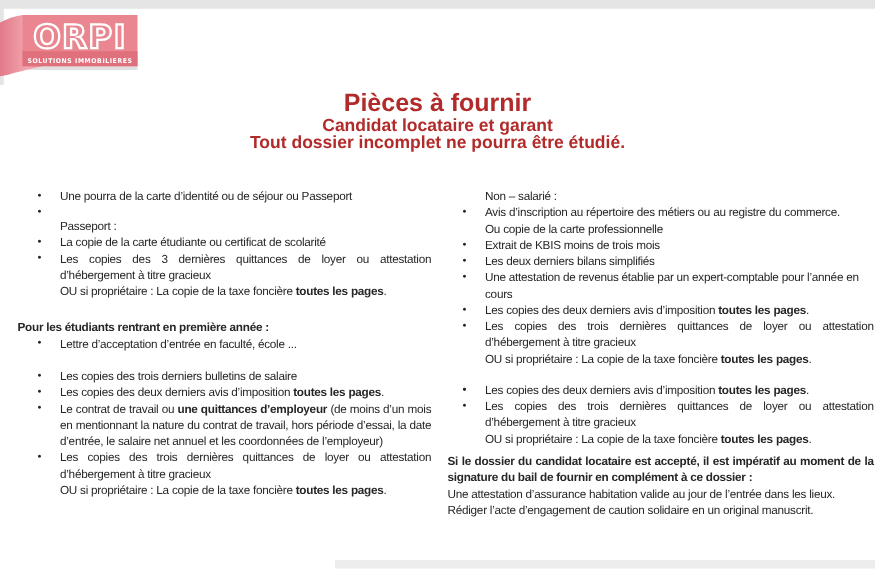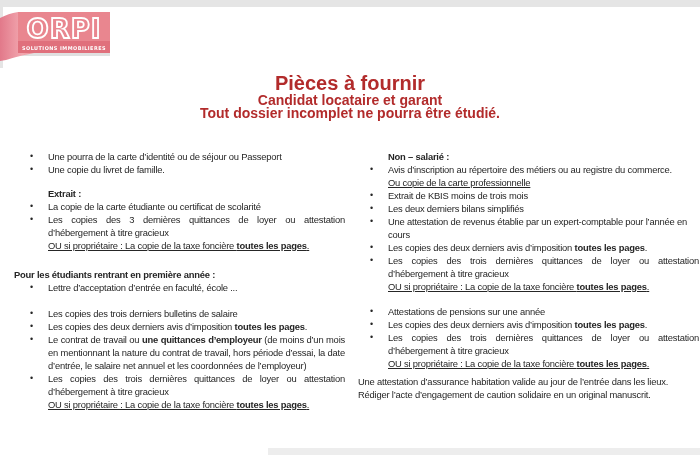--- a/index.html
+++ b/index.html
@@ -11,25 +11,25 @@
   .edge-left{position:absolute;top:0;left:0;width:3px;height:68px;background:#e5e5e5;}
   .edge-bottom{position:absolute;top:448px;left:268px;width:432px;height:7px;background:#ededed;}
   .logo{position:absolute;top:0;left:0;width:116px;height:66px;}
   .header{padding-top:72px;text-align:center;}
   .title{font-size:20px;line-height:22px;font-weight:bold;color:#b22b2b;}
   .subtitle{font-size:14px;line-height:13px;font-weight:bold;color:#b22b2b;}
   .columns{display:flex;margin-top:30px;font-size:9.4px;line-height:13px;letter-spacing:-0.2px;}
   .col{position:relative;}
   .col-left{width:331px;margin-left:14px;--ind:34px;--mk:16px;}
   .col-right{width:341px;margin-left:13px;--ind:30px;--mk:12px;}
-  .heading{font-weight:bold;margin-left:var(--ind);}
+  .heading{font-weight:normal;margin-left:var(--ind);}
   .margin-heading{font-weight:bold;}
   .bullet-item{position:relative;padding-left:var(--ind);}
   .bullet-item .marker{position:absolute;left:var(--mk);top:0;font-size:9px;}
-  .cont-line{margin-left:var(--ind);text-decoration:underline;}
+  .cont-line{margin-left:var(--ind);}
   .margin-para{}
   .nw{white-space:nowrap;}
   .justify{text-align:justify;}
   .b{font-weight:bold;}
   .gap{width:100%;}
 </style>
 </head>
 <body>
 
 <div class="edge-top"></div>
@@ -54,23 +54,23 @@
 
 <div class="header">
   <div class="title">Pièces à fournir</div>
   <div class="subtitle">Candidat locataire et garant</div>
   <div class="subtitle">Tout dossier incomplet ne pourra être étudié.</div>
 </div>
 
 <div class="columns">
   <div class="col col-left" id="col-left">
       <div class="bullet-item"><span class="marker">•</span><span><span>Une pourra de la carte d’identité ou de séjour ou Passeport</span></span></div>
-      <div class="bullet-item"><span class="marker">•</span><span><span>Une copie du livret de famille.</span></span></div>
+      <div class="bullet-item"><span class="marker">•</span></div>
       <div class="gap" style="height: 11px;"></div>
-      <div class="heading">Extrait :</div>
+      <div class="heading">Passeport :</div>
       <div class="bullet-item"><span class="marker">•</span><span><span>La copie de la carte étudiante ou certificat de scolarité</span></span></div>
       <div class="bullet-item justify"><span class="marker">•</span><span><span>Les copies des 3 dernières quittances de loyer ou attestation d’hébergement à titre gracieux</span></span></div>
       <div class="cont-line"><span>OU si propriétaire : La copie de la taxe foncière </span><span class="b">toutes les pages</span><span>.</span></div>
       <div class="gap" style="height: 16px;"></div>
       <div class="margin-heading">Pour les étudiants rentrant en première année :</div>
       <div class="bullet-item"><span class="marker">•</span><span><span>Lettre d’acceptation d’entrée en faculté, école ...</span></span></div>
       <div class="gap" style="height: 13px;"></div>
       <div class="bullet-item"><span class="marker">•</span><span><span>Les copies des trois derniers bulletins de salaire</span></span></div>
       <div class="bullet-item"><span class="marker">•</span><span><span>Les copies des deux derniers avis d’imposition </span><span class="b">toutes les pages</span><span>.</span></span></div>
       <div class="bullet-item justify"><span class="marker">•</span><span><span>Le contrat de travail ou </span><span class="b">une quittances d’employeur</span><span> (de moins d’un mois en mentionnant la nature du contrat de travail, hors période d’essai, la date d’entrée, le salaire net annuel et les coordonnées de l’employeur)</span></span></div>
@@ -81,21 +81,22 @@
       <div class="heading">Non – salarié :</div>
       <div class="bullet-item"><span class="marker">•</span><span><span>Avis d’inscription au répertoire des métiers ou au registre du commerce.</span></span></div>
       <div class="cont-line"><span>Ou copie de la carte professionnelle</span></div>
       <div class="bullet-item"><span class="marker">•</span><span><span>Extrait de KBIS moins de trois mois</span></span></div>
       <div class="bullet-item"><span class="marker">•</span><span><span>Les deux derniers bilans simplifiés</span></span></div>
       <div class="bullet-item"><span class="marker">•</span><span><span>Une attestation de revenus établie par un expert-comptable pour l’année en cours</span></span></div>
       <div class="bullet-item"><span class="marker">•</span><span><span>Les copies des deux derniers avis d’imposition </span><span class="b">toutes les pages</span><span>.</span></span></div>
       <div class="bullet-item justify"><span class="marker">•</span><span><span>Les copies des trois dernières quittances de loyer ou attestation d’hébergement à titre gracieux</span></span></div>
       <div class="cont-line"><span>OU si propriétaire : La copie de la taxe foncière </span><span class="b">toutes les pages</span><span>.</span></div>
       <div class="gap" style="height: 12px;"></div>
-      <div class="bullet-item"><span class="marker">•</span><span><span>Attestations de pensions sur une année</span></span></div>
+      <div class="bullet-item"><span class="marker">•</span></div>
       <div class="bullet-item"><span class="marker">•</span><span><span>Les copies des deux derniers avis d’imposition </span><span class="b">toutes les pages</span><span>.</span></span></div>
       <div class="bullet-item justify"><span class="marker">•</span><span><span>Les copies des trois dernières quittances de loyer ou attestation d’hébergement à titre gracieux</span></span></div>
       <div class="cont-line"><span>OU si propriétaire : La copie de la taxe foncière </span><span class="b">toutes les pages</span><span>.</span></div>
       <div class="gap" style="height: 5px;"></div>
+      <div class="margin-para justify"><span class="b">Si le dossier du candidat locataire est accepté, il est impératif au moment de la signature du bail de fournir en complément à ce dossier :</span></div>
       <div class="margin-para nw"><span>Une attestation d’assurance habitation valide au jour de l’entrée dans les lieux.</span></div>
       <div class="margin-para nw"><span>Rédiger l’acte d’engagement de caution solidaire en un original manuscrit.</span></div>
     </div>
 </div>
 
 </body></html>

